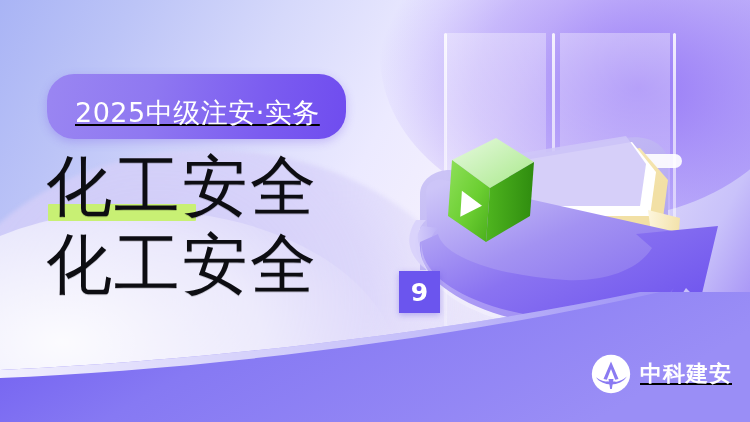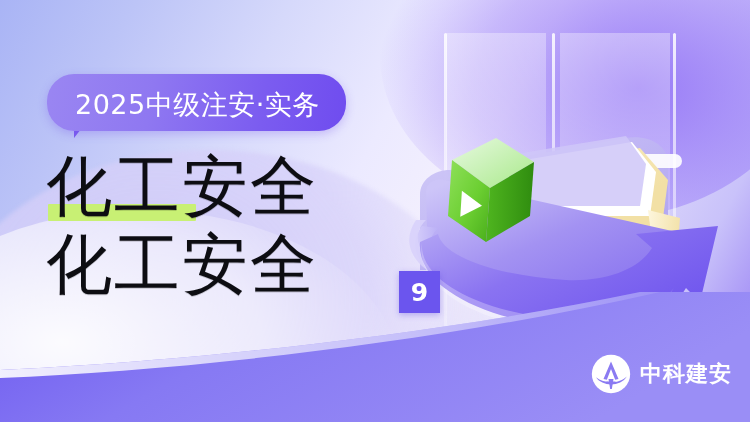--- a/index.html
+++ b/index.html
@@ -33,25 +33,26 @@
   
   .panel{position:absolute;background:linear-gradient(180deg,rgba(255,255,255,.34),rgba(255,255,255,.06));}
   .panel-line{position:absolute;width:3px;background:linear-gradient(180deg,rgba(255,255,255,.85),rgba(255,255,255,.25));border-radius:2px;}
 
   
   .bottom-band{position:absolute;left:0;bottom:0;width:750px;height:130px;}
 
   
   .tag{
     position:absolute;left:47px;top:74px;
-    height:53px;padding:4px 26px 0 28px;
+    height:53px;padding:12px 26px 0 28px;
     display:flex;align-items:center;
     border-radius:27px;
     background:linear-gradient(100deg,#9a86f2 0%,#8f78f1 35%,#7b5cf0 72%,#6f4cef 100%);
     box-shadow:0 3px 10px rgba(110,76,230,.28);
+    text-decoration:underline;
   }
   .tag-text{
     color:#ffffff;font-size:27px;letter-spacing:.5px;
     font-family:"DejaVu Sans","Liberation Sans",sans-serif;
     white-space:nowrap;line-height:1;
   }
   .tag-tail{
     position:absolute;left:74px;top:124px;
     width:0;height:0;
     border-left:11px solid #7b5cf0;
@@ -91,21 +92,21 @@
     color:#fff;font-size:25px;font-weight:700;
     font-family:"DejaVu Sans","Liberation Sans",sans-serif;line-height:1;
   }
 
   
   .logo{
     position:absolute;right:18px;bottom:28px;
     display:flex;align-items:center;gap:9px;
   }
   .logo-mark{width:40px;height:40px;flex:0 0 auto;}
-  .logo-txt{display:flex;flex-direction:column;justify-content:center;}
+  .logo-txt{display:flex;flex-direction:column;justify-content:center;text-decoration:underline;}
   .logo-name{
     color:#ffffff;font-size:22px;font-weight:700;letter-spacing:1px;line-height:1.1;
     font-family:"DejaVu Sans","Liberation Sans",sans-serif;
   }
   .logo-url{
     color:#ffffff;font-size:10.5px;letter-spacing:1.2px;line-height:1.4;
     font-family:"Liberation Sans",sans-serif;
   }
 </style>
 </head>

